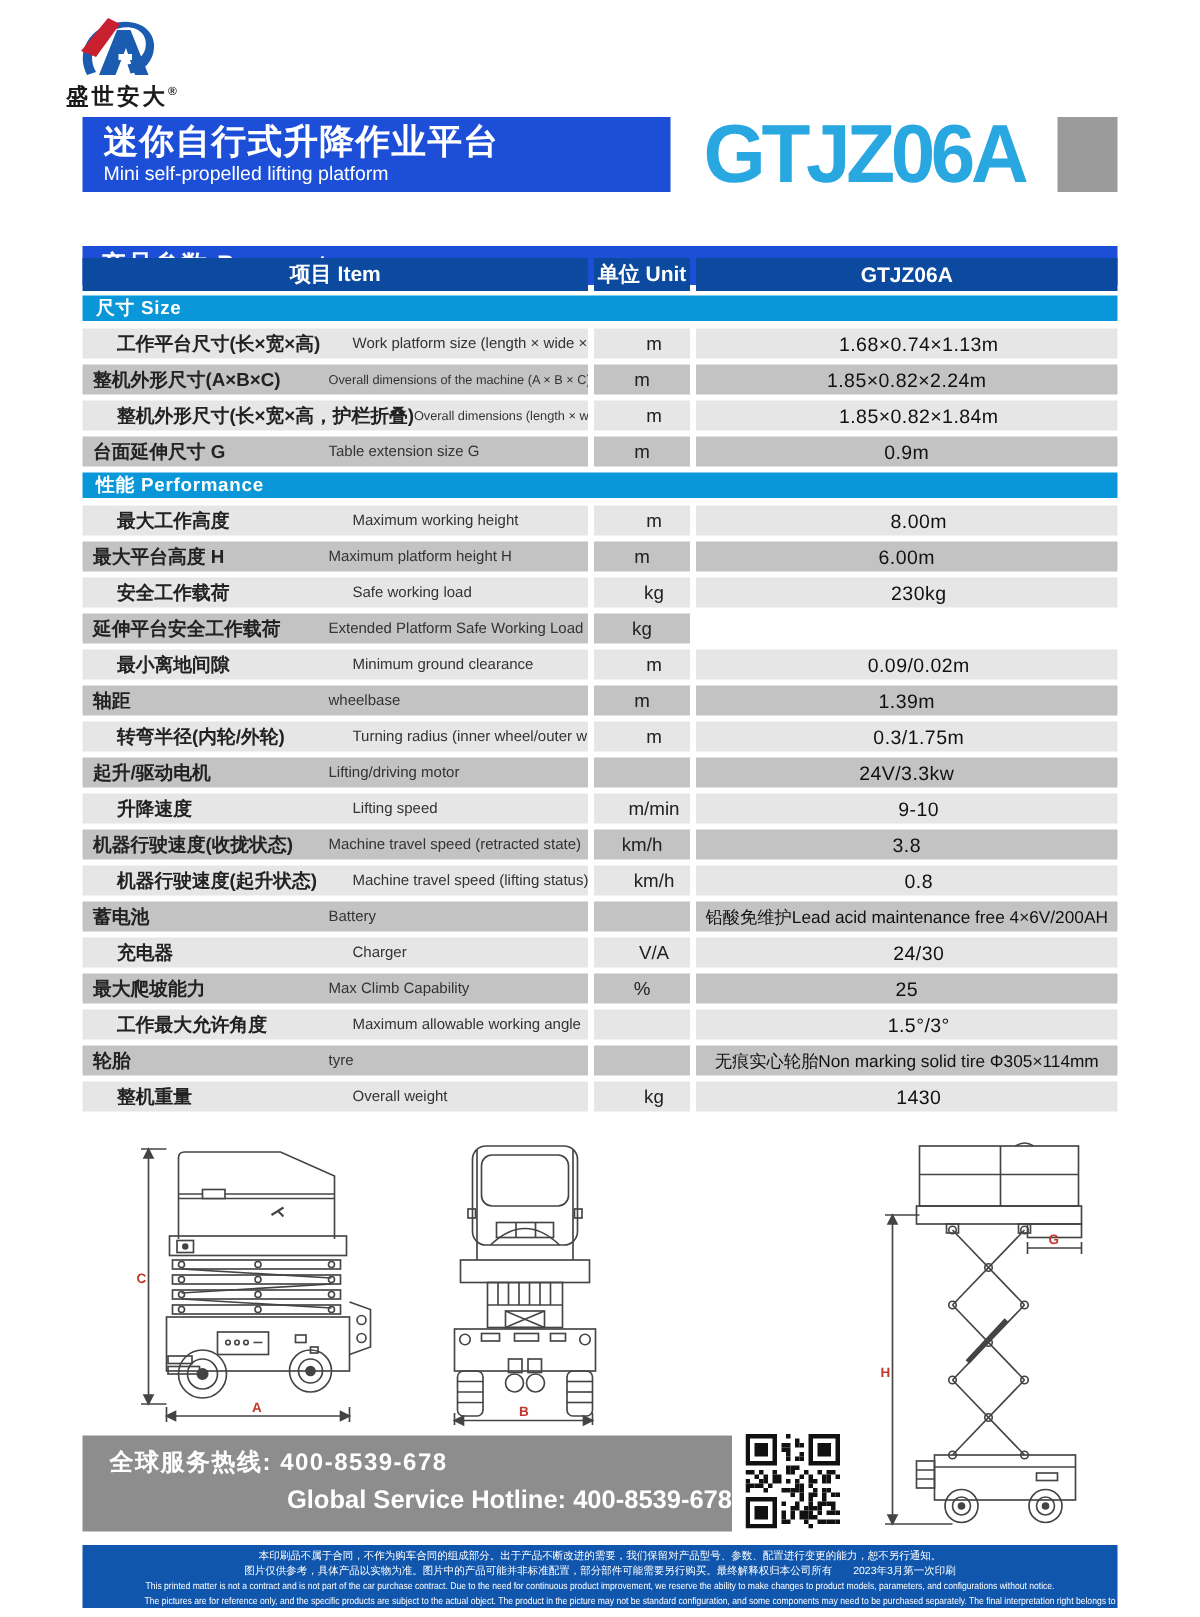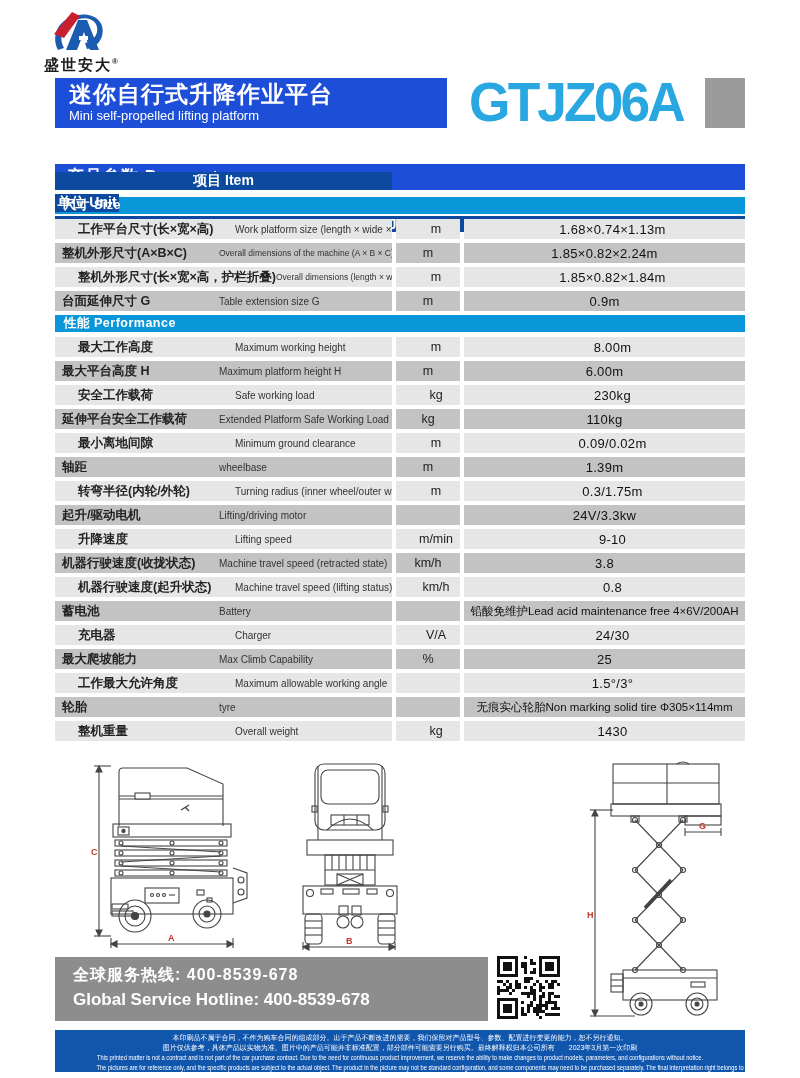--- a/index.html
+++ b/index.html
@@ -19,21 +19,21 @@
   .banner-sub{font-size:13px;line-height:15px;}
   .model-big{width:258px;height:50px;color:#29a7e1;font-size:55px;font-weight:800;line-height:48px;
              text-align:center;letter-spacing:-3px;transform:scaleX(.97);white-space:nowrap;}
   .gray-square{width:40px;height:50px;background:#9b9b9b;margin-left:0;}
 
   .param-bar{position:absolute;left:55px;top:135px;width:690px;height:26px;background:#1d4ed8;color:#fff;
              font-size:17px;font-weight:bold;line-height:26px;padding-left:12px;box-sizing:border-box;letter-spacing:1px;margin-top:29px;}
 
   
   .spec-table{position:absolute;left:55px;top:172px;width:690px;}
-  .header-row{display:flex;gap:4px;height:22px;margin-bottom:3px;flex-direction:column;}
+  .header-row{display:flex;gap:4px;height:22px;margin-bottom:3px;}
   .hcell{background:#0b4a9e;color:#fff;font-weight:bold;font-size:14px;display:flex;align-items:center;justify-content:center;}
   .h-item{width:337px;}
   .h-unit{width:64px;}
   .h-value{flex:1;}
   .section-bar{height:17px;background:#0a97d9;color:#fff;font-weight:bold;font-size:12.5px;line-height:17px;
                padding-left:9px;margin:2px 0 5px;box-sizing:border-box;letter-spacing:.5px;}
   .spec-row{display:flex;gap:4px;height:20px;margin-bottom:4px;}
   .cell{display:flex;align-items:center;box-sizing:border-box;}
   .shade-light .cell{background:#e6e6e6;padding-left:16px;}
   .shade-dark .cell{background:#c3c3c3;}
@@ -52,21 +52,21 @@
   .dwg2{left:232px;top:0;}
   .dwg3{left:528px;top:2px;}
   svg{display:block;}
   svg text{font-family:"Liberation Sans",sans-serif;}
   .dim{fill:#c0392b;font-size:9px;font-weight:bold;}
 
   
   .hotline{position:absolute;left:55px;top:957px;width:433px;height:64px;background:#8d8d8d;color:#fff;
            box-sizing:border-box;padding:8px 0 0 18px;}
   .hotline-cn{font-size:16px;font-weight:bold;letter-spacing:1px;}
-  .hotline-en{font-size:17px;font-weight:bold;margin-top:4px;}
+  .hotline-en{font-size:17px;font-weight:bold;margin-top:4px;text-align:right;}
   .qr{position:absolute;left:497px;top:956px;width:63px;height:63px;background:#fff;}
   .fine-print{position:absolute;left:55px;top:1030px;width:690px;height:42px;background:#1156ad;color:#fff;
               text-align:center;box-sizing:border-box;padding-top:3px;overflow:hidden;}
   .fp-line{font-size:7px;line-height:1.45;white-space:nowrap;}
   .fp-line.squeeze{transform:scaleX(.88);transform-origin:50% 50%;font-size:6.5px;}
 </style>
 </head>
 <body>
 
 <div class="page">
@@ -156,21 +156,20 @@
           </div>
           <div class="cell cell-unit">kg</div>
           <div class="cell cell-value">230kg</div>
         </div>
         <div class="spec-row shade-dark">
           <div class="cell cell-item">
             <span class="cn">延伸平台安全工作载荷</span>
             <span class="en">Extended Platform Safe Working Load</span>
           </div>
           <div class="cell cell-unit">kg</div>
-          <div class="cell cell-value">110kg</div>
         </div>
         <div class="spec-row shade-light">
           <div class="cell cell-item">
             <span class="cn">最小离地间隙</span>
             <span class="en">Minimum ground clearance</span>
           </div>
           <div class="cell cell-unit">m</div>
           <div class="cell cell-value">0.09/0.02m</div>
         </div>
         <div class="spec-row shade-dark">

